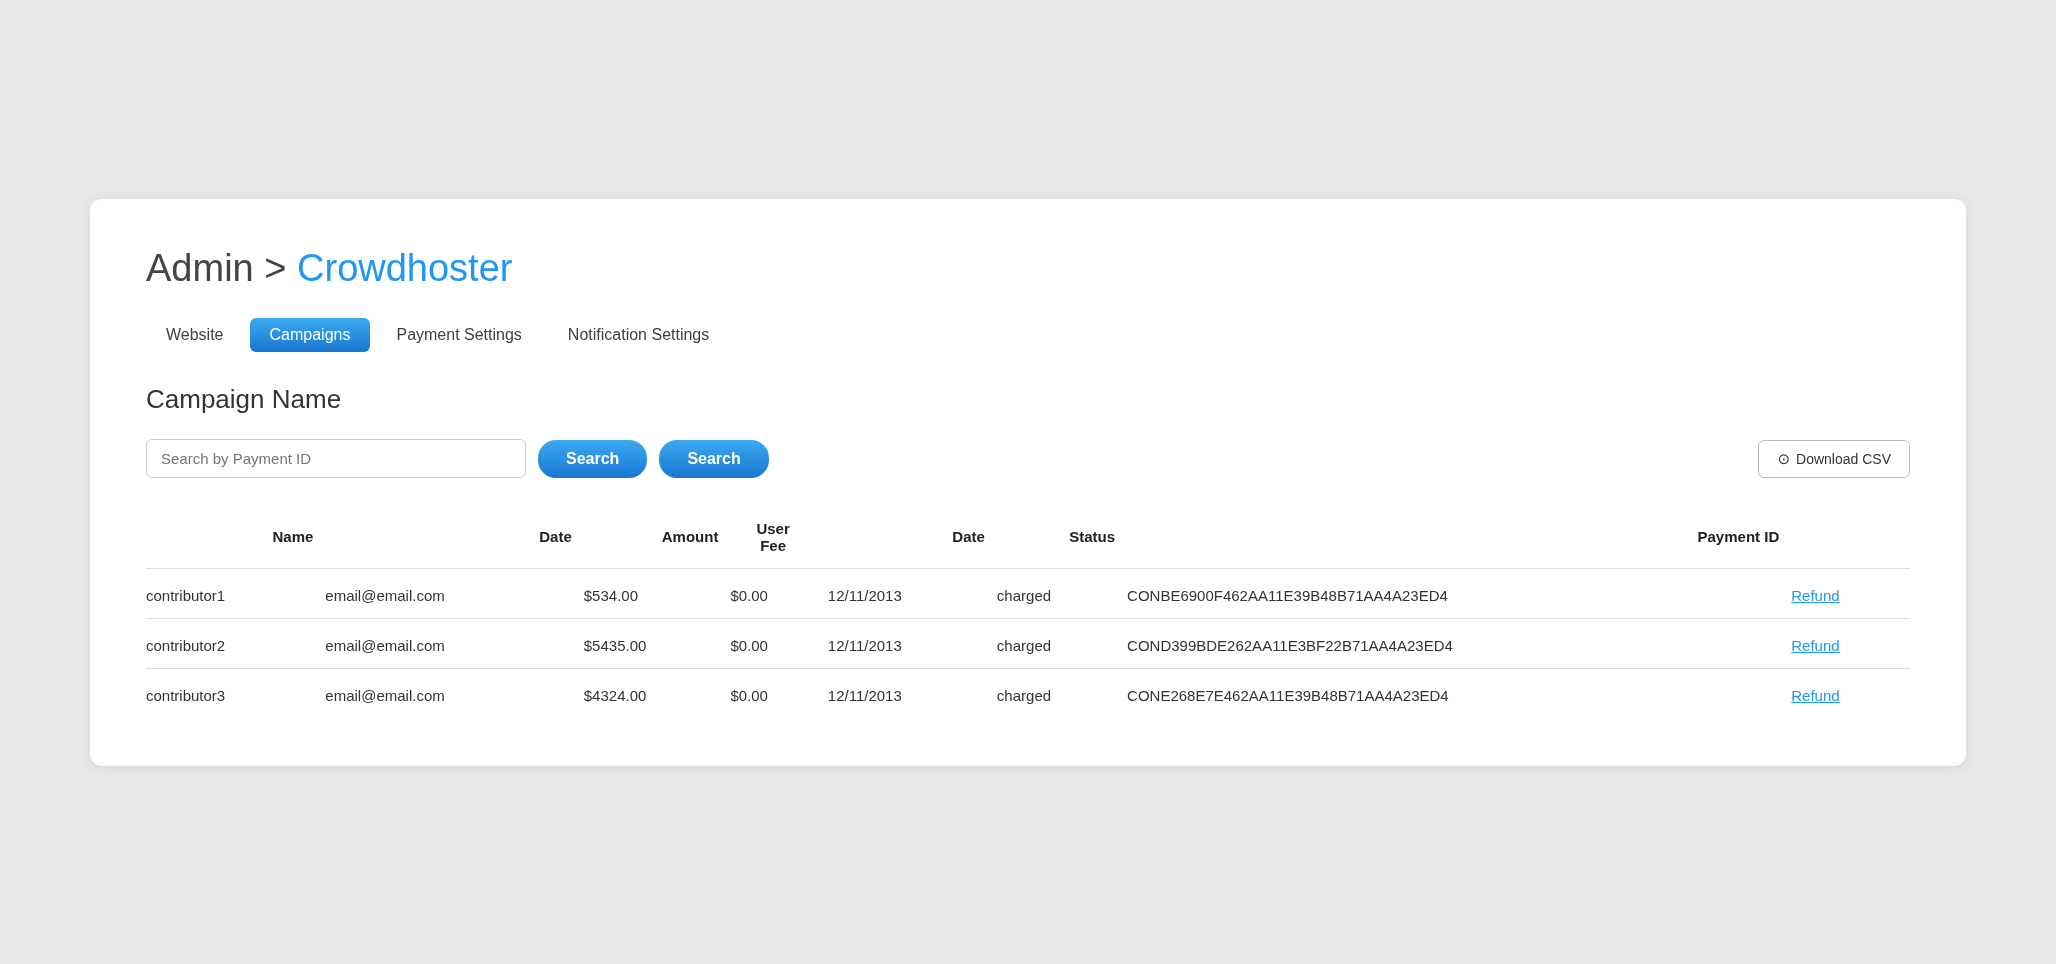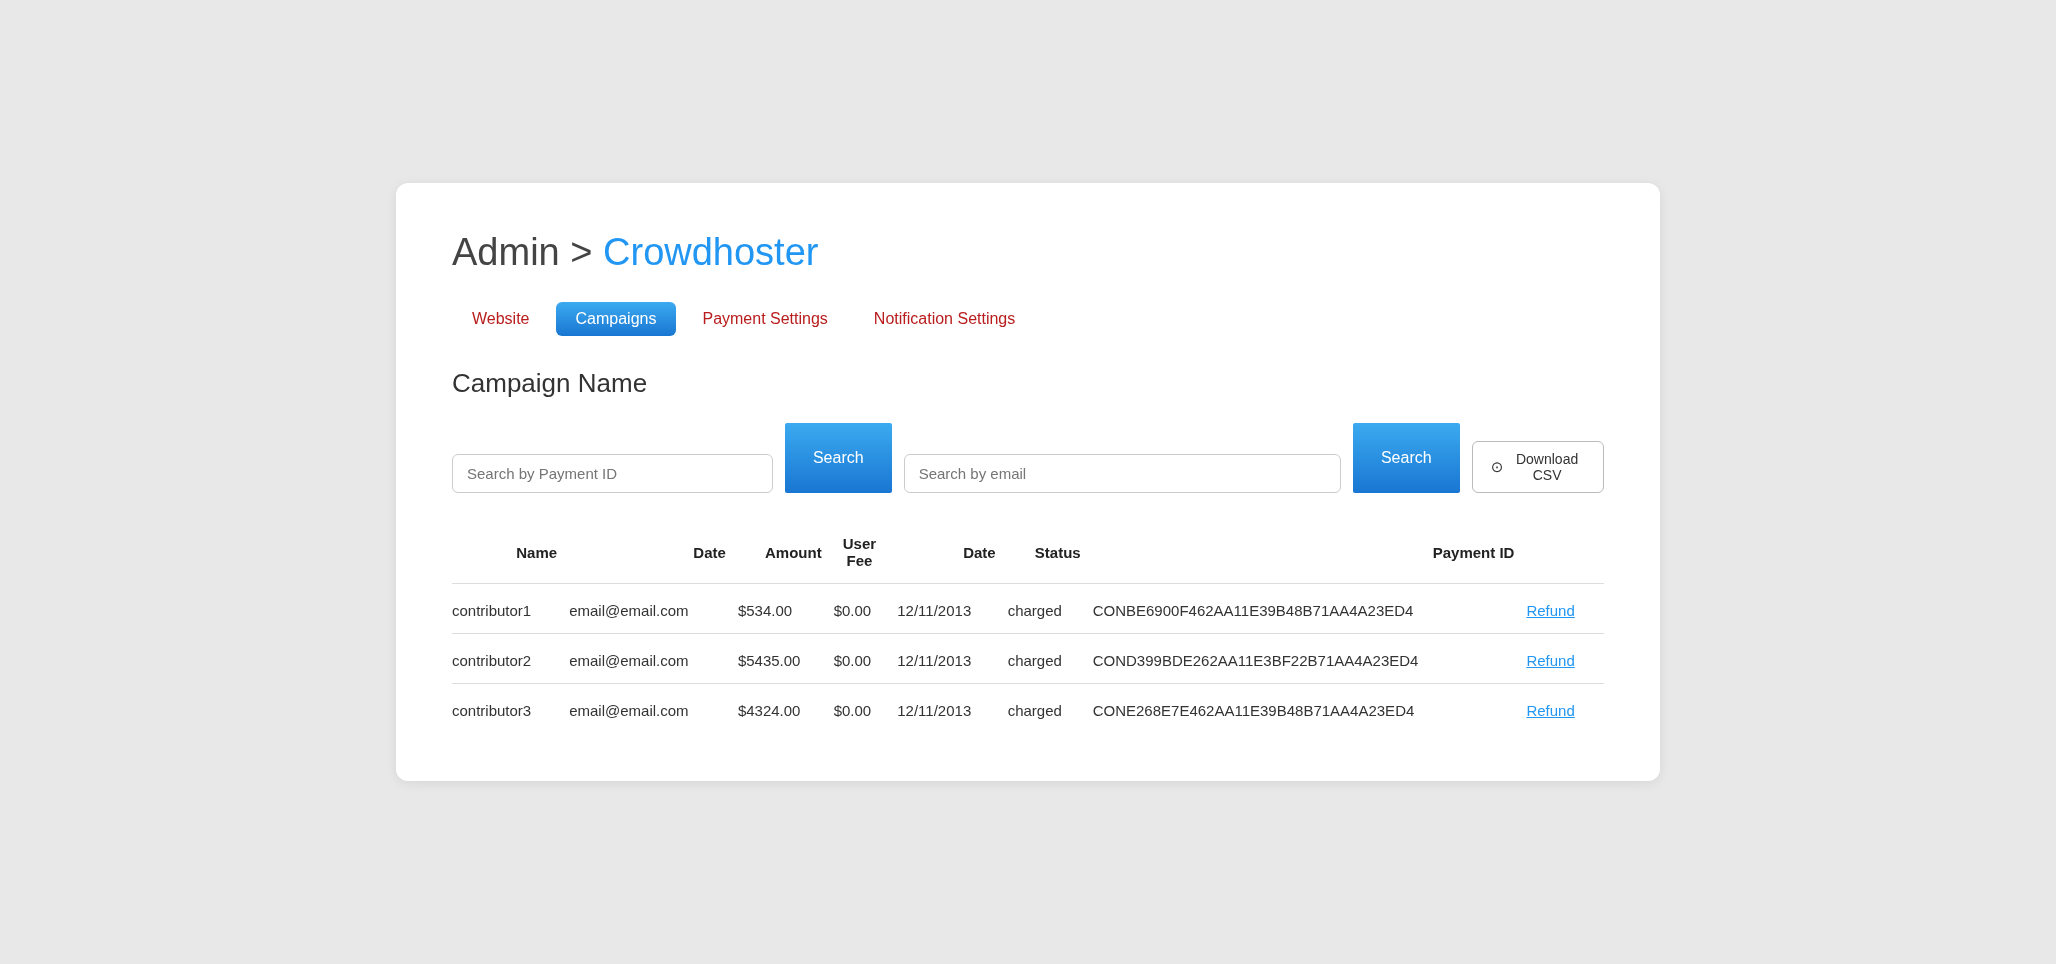--- a/index.html
+++ b/index.html
@@ -9,21 +9,21 @@
       display: flex;
       justify-content: center;
       align-items: center;
       min-height: 100vh;
       padding: 20px;
     }
     .card {
       background: #fff;
       border-radius: 12px;
       padding: 48px 56px;
-      width: 1264px;
+      width: 1876px;
       max-width: 100%;
       box-shadow: 0 2px 12px rgba(0,0,0,0.08);
     }
     .page-title {
       font-size: 38px;
       font-weight: 300;
       color: #444;
       margin-bottom: 28px;
     }
     .page-title .brand {
@@ -35,21 +35,21 @@
       margin-bottom: 32px;
       align-items: center;
     }
     .tab {
       padding: 8px 20px;
       border-radius: 6px;
       font-size: 16px;
       cursor: pointer;
       border: none;
       background: transparent;
-      color: #b91c1c;
+      color: #404040;
       text-decoration: none;
     }
     .tab.active {
       background: linear-gradient(180deg, #3baaf0 0%, #1976d2 100%);
       color: #fff;
       font-weight: 500;
     }
     .section-title {
       font-size: 26px;
       font-weight: 400;
@@ -71,27 +71,27 @@
       outline: none;
       background: #fff;
     }
     .search-input.payment-id {
       width: 380px;
     }
     .search-input.email {
       width: 520px;
     }
     .btn-search {
-      padding: 26px 28px;
+      padding: 10px 28px;
       background: linear-gradient(180deg, #3baaf0 0%, #1976d2 100%);
       color: #fff;
       border: none;
-      border-radius: 2px;
+      border-radius: 18px;
       font-size: 16px;
-      font-weight: 400;
+      font-weight: 700;
       cursor: pointer;
     }
     .btn-download {
       padding: 9px 18px;
       background: #fff;
       color: #333;
       border: 1px solid #bbb;
       border-radius: 6px;
       font-size: 14px;
       cursor: pointer;
@@ -150,21 +150,20 @@
       <button class="tab active">Campaigns</button>
       <button class="tab">Payment Settings</button>
       <button class="tab">Notification Settings</button>
     </nav>
 
   <h2 class="section-title">Campaign Name</h2>
 
   <div class="search-bar">
     <input class="search-input payment-id" type="text" placeholder="Search by Payment ID" style="">
     <button class="btn-search">Search</button>
-    <input class="search-input email" type="text" placeholder="Search by email" style="">
     <button class="btn-search">Search</button>
     <button class="btn-download">
       <span class="dl-icon">⊙</span>
       <span>Download CSV</span>
     </button>
   </div>
 
   <table>
     <thead>
       <tr>

